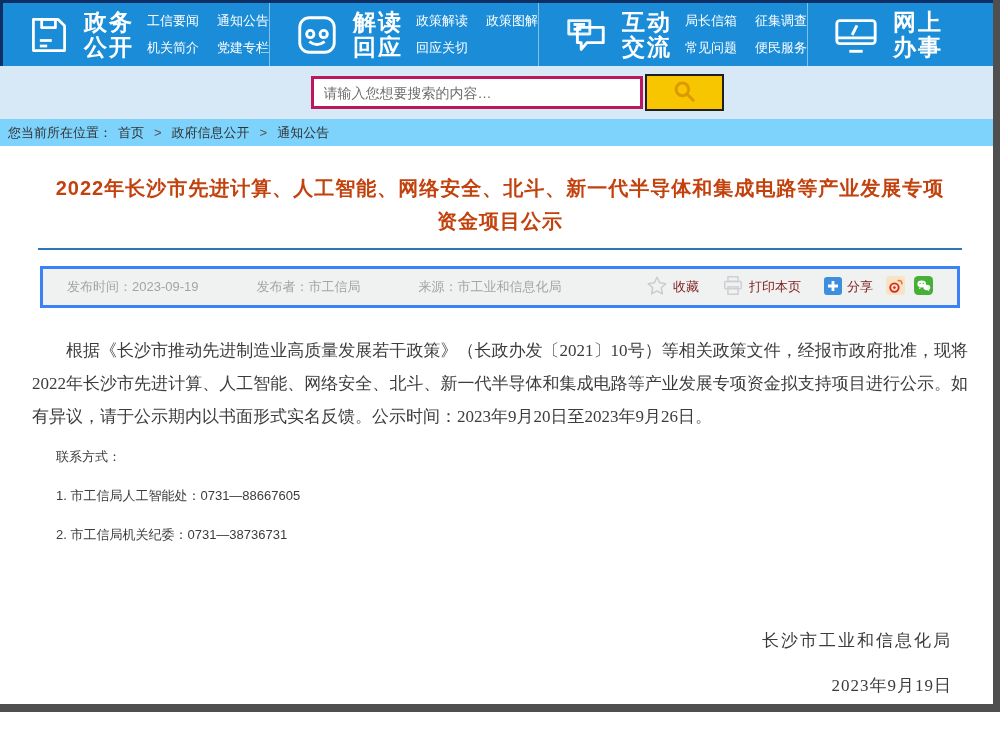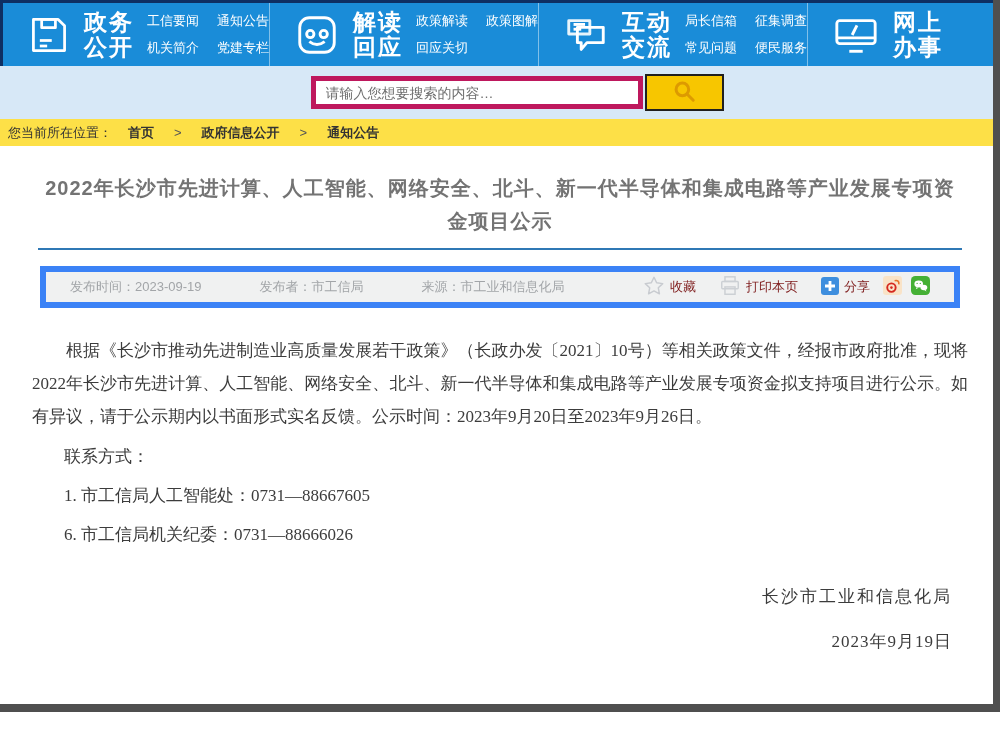--- a/index.html
+++ b/index.html
@@ -16,66 +16,66 @@
   .nav-section.sep { border-left:1px solid rgba(255,255,255,.45);text-align:right; }
   .nav-icon { display:flex; align-items:center; }
   .nav-title { color:#fff; font-weight:bold; font-size:23px; line-height:25px; letter-spacing:2px; white-space:nowrap; }
   .nav-links { display:grid; grid-template-columns:auto auto; gap:9px 18px; color:#fff; font-size:13px; white-space:nowrap; }
   .nav-link { color:#fff; cursor:pointer;font-family:Liberation Serif, serif; }
 
   
   .search-strip { height:53px; background:#d7e8f7; display:flex; align-items:center; justify-content:center; }
   .search-box { display:flex; align-items:center; margin-left:34px; }
   .search-input {
-    width:332px; height:33px; border:5px solid #be185d; background:#fff;
+    width:332px; height:33px; border:3px solid #be185d; background:#fff;
     font-size:14px; padding:0 10px; color:#444; outline:none;
     font-family:"Liberation Sans", sans-serif;
   }
   .search-input::placeholder { color:#6f6f6f; }
   .search-btn {
     width:79px; height:37px; background:#f7c600; border:2px solid #1f1f1f;
     display:flex; align-items:center; justify-content:center; cursor:pointer; margin-left:2px;
   }
 
   
-  .breadcrumb-strip { height:27px; background:#fde047; display:flex; align-items:center; font-size:13px; color:#333; padding-left:8px; }
-  .crumb { margin:0 16px; cursor:pointer; color:#333;font-weight:bold; }
+  .breadcrumb-strip { height:27px; background:#7dd3fc; display:flex; align-items:center; font-size:13px; color:#333; padding-left:8px; }
+  .crumb { margin:0 6px; cursor:pointer; color:#333; }
   .crumb-sep { color:#555; margin:0 4px; }
   .crumb-prefix { color:#333; }
 
   
   .content { padding:0 30px; }
   .article-title {
-    color:#737373; font-weight:bold; font-size:20px; line-height:33px;
-    text-align:center; margin:26px 13px 10px; letter-spacing:1px;
+    color:#c2410c; font-weight:bold; font-size:20px; line-height:33px;
+    text-align:center; margin:26px 24px 10px; letter-spacing:1px;
   }
   .title-rule { border:none; border-top:2px solid #2f78b5; margin:6px 8px 0; }
 
   .meta-bar {
-    margin:16px 10px 0; background:#f0f1f1; border:6px solid #3b82f6;
+    margin:16px 10px 0; background:#f0f1f1; border:3px solid #3b82f6;
     height:42px; display:flex; align-items:center; padding:0 24px;
     font-size:13px; color:#a2a5a8;
   }
   .meta-item { margin-right:58px; white-space:nowrap; }
   .meta-right { margin-left:auto; display:flex; align-items:center; gap:7px; color:#7f1d1d; }
   .action { display:flex; align-items:center; gap:5px; cursor:pointer; margin-left:16px; white-space:nowrap; }
 
   .body-text {
     font-family:"Liberation Serif","DejaVu Serif",serif;
     font-size:17px; color:#3c3c3c; line-height:33px;
     text-align:justify; text-indent:2em; margin:26px 2px 0;
   }
   .contact-block { margin-top:12px; }
   .contact-block p {
-    font-family:Liberation Serif, serif;
-    font-size:17px; color:#3c3c3c; line-height:24px;
+    font-family:Liberation Sans, sans-serif;
+    font-size:13px; color:#3c3c3c; line-height:24px;
     text-indent:2em; margin:0 0 15px;
   }
   .signature {
-    text-align:right; padding-right:18px; margin-top:38px;
+    text-align:right; padding-right:18px; margin-top:82px;
     font-family:"Liberation Serif","DejaVu Serif",serif;
     font-size:17px; color:#3c3c3c; letter-spacing:2px;
   }
   .sig-date { margin-top:22px; letter-spacing:1px; }
 
   
   .frame-right { position:absolute; top:0; right:0; width:7px; height:100%; background:#4f4f4f; z-index:10; }
   .frame-bottom { position:absolute; left:0; bottom:0; width:100%; height:8px; background:#4f4f4f; z-index:11; }
 </style>
 </head>
@@ -254,21 +254,21 @@
           </span>
         </span>
       </span>
     </div>
 
     <p class="body-text">根据《长沙市推动先进制造业高质量发展若干政策》（长政办发〔2021〕10号）等相关政策文件，经报市政府批准，现将2022年长沙市先进计算、人工智能、网络安全、北斗、新一代半导体和集成电路等产业发展专项资金拟支持项目进行公示。如有异议，请于公示期内以书面形式实名反馈。公示时间：2023年9月20日至2023年9月26日。</p>
 
     <div class="contact-block">
       <p>联系方式：</p>
       <p>1. 市工信局人工智能处：0731—88667605</p>
-      <p>6. 市工信局机关纪委：0731—88666026</p>
+      <p>2. 市工信局机关纪委：0731—38736731</p>
     </div>
 
     <div class="signature">
       <div>长沙市工业和信息化局</div>
       <div class="sig-date">2023年9月19日</div>
     </div>
   </div>
 
   <div class="frame-right"></div>
   <div class="frame-bottom"></div>

